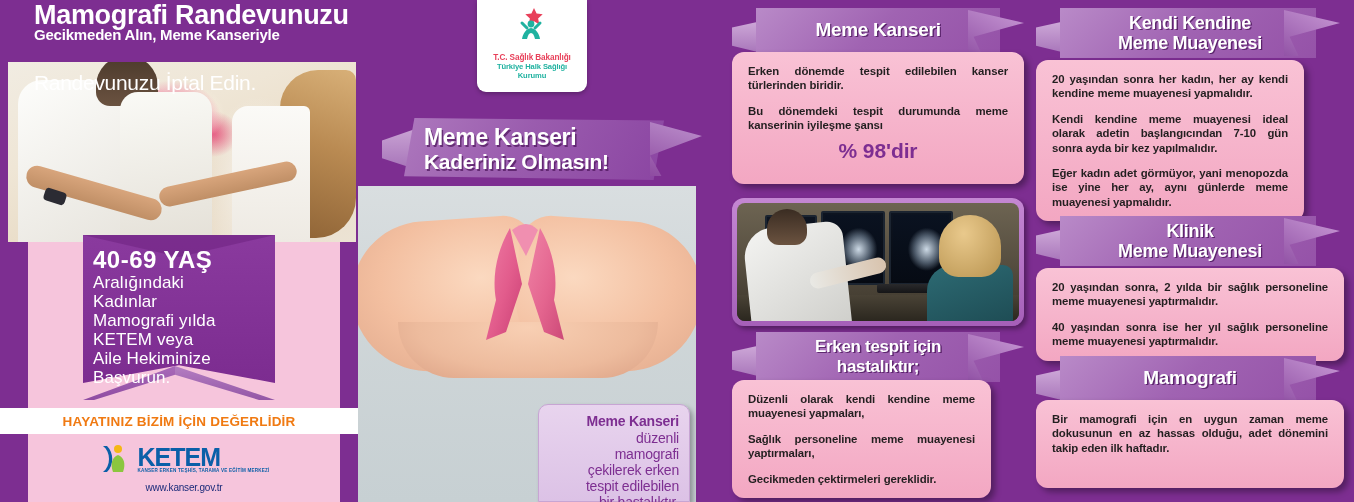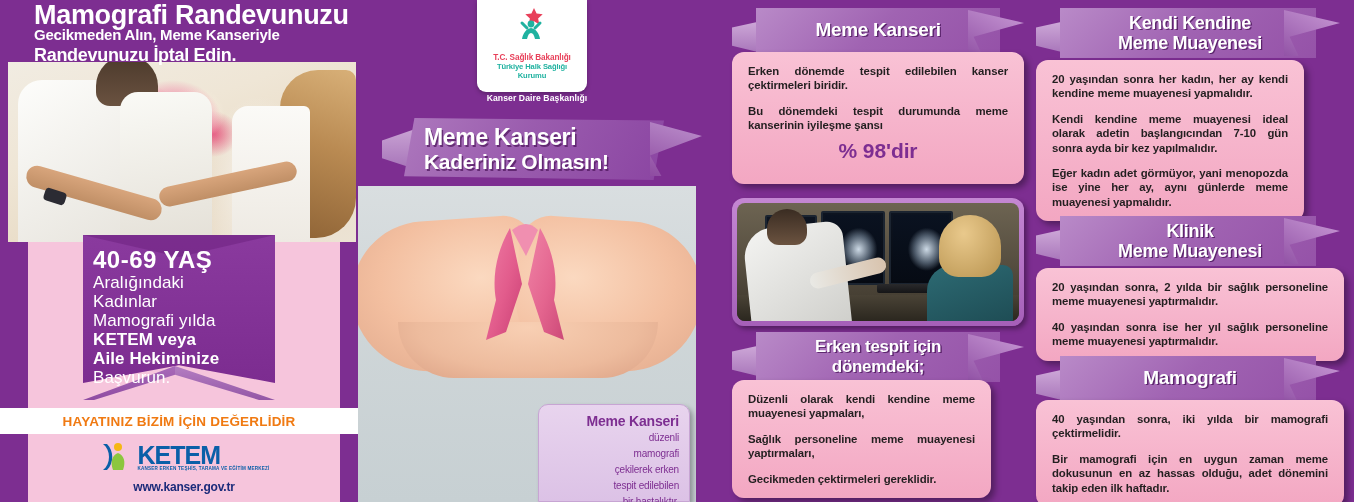--- a/index.html
+++ b/index.html
@@ -24,21 +24,21 @@
   .left-header {
     position:absolute; left:0; top:0; width:358px; height:62px;
     background:#7d2e91; z-index:6;
   }
   .left-title {
     position:absolute; left:34px; top:4px; width:320px;
     color:#ffffff; text-align:left;
   }
   .lt-l1 { font-size:27px; font-weight:bold; letter-spacing:-0.3px; line-height:22px; }
   .lt-l2 { font-size:15px; font-weight:bold; letter-spacing:-0.2px; line-height:18px; }
-  .lt-l3 { font-size:18px; font-weight:bold; letter-spacing:-0.3px; line-height:22px; }
+  .lt-l3 { font-size:21px; font-weight:normal; letter-spacing:-0.3px; line-height:22px;margin-top:28px; }
 
   
   .photo-couple {
     position:absolute; left:8px; top:62px; width:348px; height:180px;
     background:
       radial-gradient(ellipse 70px 60px at 165px 60px, rgba(226,60,110,.85) 0%, rgba(240,120,160,.55) 45%, rgba(255,255,255,0) 70%),
       radial-gradient(ellipse 44px 38px at 185px 52px, #fdf4e4 0%, rgba(253,244,228,0) 72%),
       radial-gradient(ellipse 40px 34px at 140px 48px, rgba(238,90,135,.8) 0%, rgba(238,90,135,0) 72%),
       radial-gradient(ellipse 36px 32px at 205px 72px, rgba(226,45,100,.75) 0%, rgba(226,45,100,0) 72%),
       radial-gradient(ellipse 60px 90px at 300px 110px, #c79a5c 0%, rgba(199,154,92,0) 75%),
@@ -103,21 +103,21 @@
     clip-path: polygon(0 100%, 100% 0, 100% 26%, 12% 100%);
   }
   .age-tail-r {
     position:absolute; left:100px; top:128px; width:100px; height:34px;
     background:linear-gradient(180deg,#b47ec2,#9457a6);
     clip-path: polygon(0 0, 100% 100%, 84% 100%, 0 26%);
   }
   .age-text { position:absolute; left:10px; top:12px; width:176px; color:#fff; }
   .age-l1 { font-size:24px; font-weight:bold; line-height:26px; letter-spacing:0.5px; }
   .age-l { font-size:17px; line-height:19px; letter-spacing:0.1px; }
-  .age-b  { font-size:17px; line-height:19px; font-weight:bold; letter-spacing:0.1px; }
+  .age-b  { font-size:17px; line-height:19px; font-weight:normal; letter-spacing:0.1px; }
 
   
   .slogan-strip {
     position:absolute; left:0; top:408px; width:358px; height:26px;
     background:#ffffff; z-index:7;
     display:flex; align-items:center; justify-content:center;
   }
   .slogan-text {
     color:#f07a12; font-size:13.5px; font-weight:bold; letter-spacing:0.2px;
   }
@@ -125,21 +125,21 @@
   
   .ketem-block {
     position:absolute; left:28px; top:434px; width:312px; height:68px;
     background:#f6c5dc; z-index:6;
     display:flex; flex-direction:column; align-items:center; justify-content:center;
   }
   .ketem-row { display:flex; align-items:center; gap:5px; }
   .ketem-mark { width:34px; height:30px; position:relative; }
   .ketem-word { font-size:25px; font-weight:bold; color:#0a5fa8; letter-spacing:-1px; line-height:25px; }
   .ketem-sub { font-size:4.6px; font-weight:bold; color:#0a5fa8; letter-spacing:0.2px; margin-top:-2px; }
-  .ketem-url { font-size:12px; font-weight:bold; color:#1b2b7a; margin-top:8px; letter-spacing:-0.2px; }
+  .ketem-url { font-size:10px; font-weight:normal; color:#1b2b7a; margin-top:8px; letter-spacing:-0.2px; }
 
   
   .panel-mid {
     position:absolute; left:358px; top:0; width:358px; height:502px;
     background:#7d2e91; overflow:hidden;
   }
   .mid-logo-card {
     position:absolute; left:119px; top:0px; width:110px; height:92px;
     background:#ffffff; border-radius:0 0 9px 9px;
     box-shadow:0 2px 4px rgba(0,0,0,.25);
@@ -206,21 +206,21 @@
 
   .mid-note {
     position:absolute; left:180px; top:404px; width:152px; height:98px;
     background:linear-gradient(180deg,#e8d4ee,#dcc2e6);
     border-radius:10px 10px 0 0;
     border:1px solid #c7a5d3;
     box-shadow:3px 3px 5px rgba(0,0,0,.3);
     padding:8px 10px 0 10px; text-align:right; z-index:4;
   }
   .mn-title { font-size:14px; font-weight:bold; color:#7d2e91; line-height:17px; letter-spacing:-0.2px;}
-  .mn-line { font-size:10px; color:#7d2e91; line-height:16px; letter-spacing:-0.2px;}
+  .mn-line { font-size:14px; color:#7d2e91; line-height:16px; letter-spacing:-0.2px;}
 
   
   .panel-right { position:absolute; left:716px; top:0; width:638px; height:502px; background:#7d2e91; }
 
   .card { position:absolute; }
   .card-banner { position:relative; height:46px; }
   .cb-fold-l {
     position:absolute; left:0; top:12px; width:34px; height:34px;
     background:linear-gradient(180deg,#cfaad9,#a774b9);
     clip-path:polygon(0 22%,100% 0,100% 100%,0 76%);
@@ -384,21 +384,20 @@
           <path d="M34 2 l2.6 5.6 6.1 .7 -4.6 4.1 1.3 6 -5.4-3.1 -5.4 3.1 1.3-6 -4.6-4.1 6.1-.7 Z" fill="#e8405a"></path>
           <circle cx="31" cy="18" r="3.4" fill="#20b2a0"></circle>
           <path d="M31 22 C26 23, 23 27, 22 33 L27 33 C28 29, 29 27, 31 27 C33 27, 34 29, 35 33 L40 33 C39 27, 36 23, 31 22 Z" fill="#20b2a0"></path>
           <path d="M22 17 L27 22 M40 17 L35 22" stroke="#20b2a0" stroke-width="3" stroke-linecap="round"></path>
         </svg>
       </span>
       <span class="moh-l1">T.C. Sağlık Bakanlığı</span>
       <span class="moh-l2">Türkiye Halk Sağlığı</span>
       <span class="moh-l2">Kurumu</span>
     </div>
-    <div class="mid-logo-caption">Kanser Daire Başkanlığı</div>
 
     <div class="mid-banner">
       <div class="mb-fold-l"></div>
       <div class="mb-body"></div>
       <div class="mb-fold-r"></div>
       <div class="mb-text">
         <div class="mb-l1">Meme Kanseri</div>
         <div class="mb-l2">Kaderiniz Olmasın!</div>
       </div>
     </div>
@@ -439,21 +438,21 @@
     <div class="card" style="left:16px; top:8px; width:292px;">
       <div class="card-banner" style="width:292px;">
         <div class="cb-fold-l"></div>
         <div class="cb-body" style="width:244px;"></div>
         <div class="cb-fold-r" style="left:236px;"></div>
         <div class="cb-title" style="font-size:19px;">
           <span>Meme Kanseri</span>
         </div>
       </div>
       <div class="card-body" style="margin-top:-2px; min-height:132px;">
-        <p>Erken dönemde tespit edilebilen kanser çektirmeleri biridir.</p>
+        <p>Erken dönemde tespit edilebilen kanser türlerinden biridir.</p>
         <p>Bu dönemdeki tespit durumunda meme kanserinin iyileşme şansı</p>
         <p class="pct">% 98'dir</p>
       </div>
     </div>
 
     <div class="mammo-card">
       <div class="mammo-photo">
         <div class="desk"></div>
         <div class="screen" style="left:28px; top:12px; width:52px; height:68px;"></div>
         <div class="screen" style="left:84px; top:8px; width:64px; height:74px;">
@@ -471,21 +470,21 @@
       </div>
     </div>
 
     <div class="card" style="left:16px; top:332px; width:259px;">
       <div class="card-banner" style="width:292px;">
         <div class="cb-fold-l"></div>
         <div class="cb-body" style="width:244px; height:50px;"></div>
         <div class="cb-fold-r" style="left:236px;"></div>
         <div class="cb-title" style="font-size:17px; height:50px;">
           <span>Erken tespit için</span>
-          <span>dönemdeki;</span>
+          <span>hastalıktır;</span>
         </div>
       </div>
       <div class="card-body" style="margin-top:2px; min-height:108px;">
         <p>Düzenli olarak kendi kendine meme muayenesi yapmaları,</p>
         <p>Sağlık personeline meme muayenesi yaptırmaları,</p>
         <p>Gecikmeden çektirmeleri gereklidir.</p>
       </div>
     </div>
 
     <div class="card" style="left:320px; top:8px; width:268px;">
@@ -524,19 +523,18 @@
     <div class="card" style="left:320px; top:356px; width:308px;">
       <div class="card-banner" style="width:308px;">
         <div class="cb-fold-l"></div>
         <div class="cb-body" style="width:256px;"></div>
         <div class="cb-fold-r" style="left:248px;"></div>
         <div class="cb-title" style="font-size:19px;">
           <span>Mamografi</span>
         </div>
       </div>
       <div class="card-body" style="margin-top:-2px; min-height:88px;">
-        <p>40 yaşından sonra, iki yılda bir mamografi çektirmelidir.</p>
         <p>Bir mamografi için en uygun zaman meme dokusunun en az hassas olduğu, adet dönemini takip eden ilk haftadır.</p>
       </div>
     </div>
 
   </div>
 </div>
 
 </body></html>

